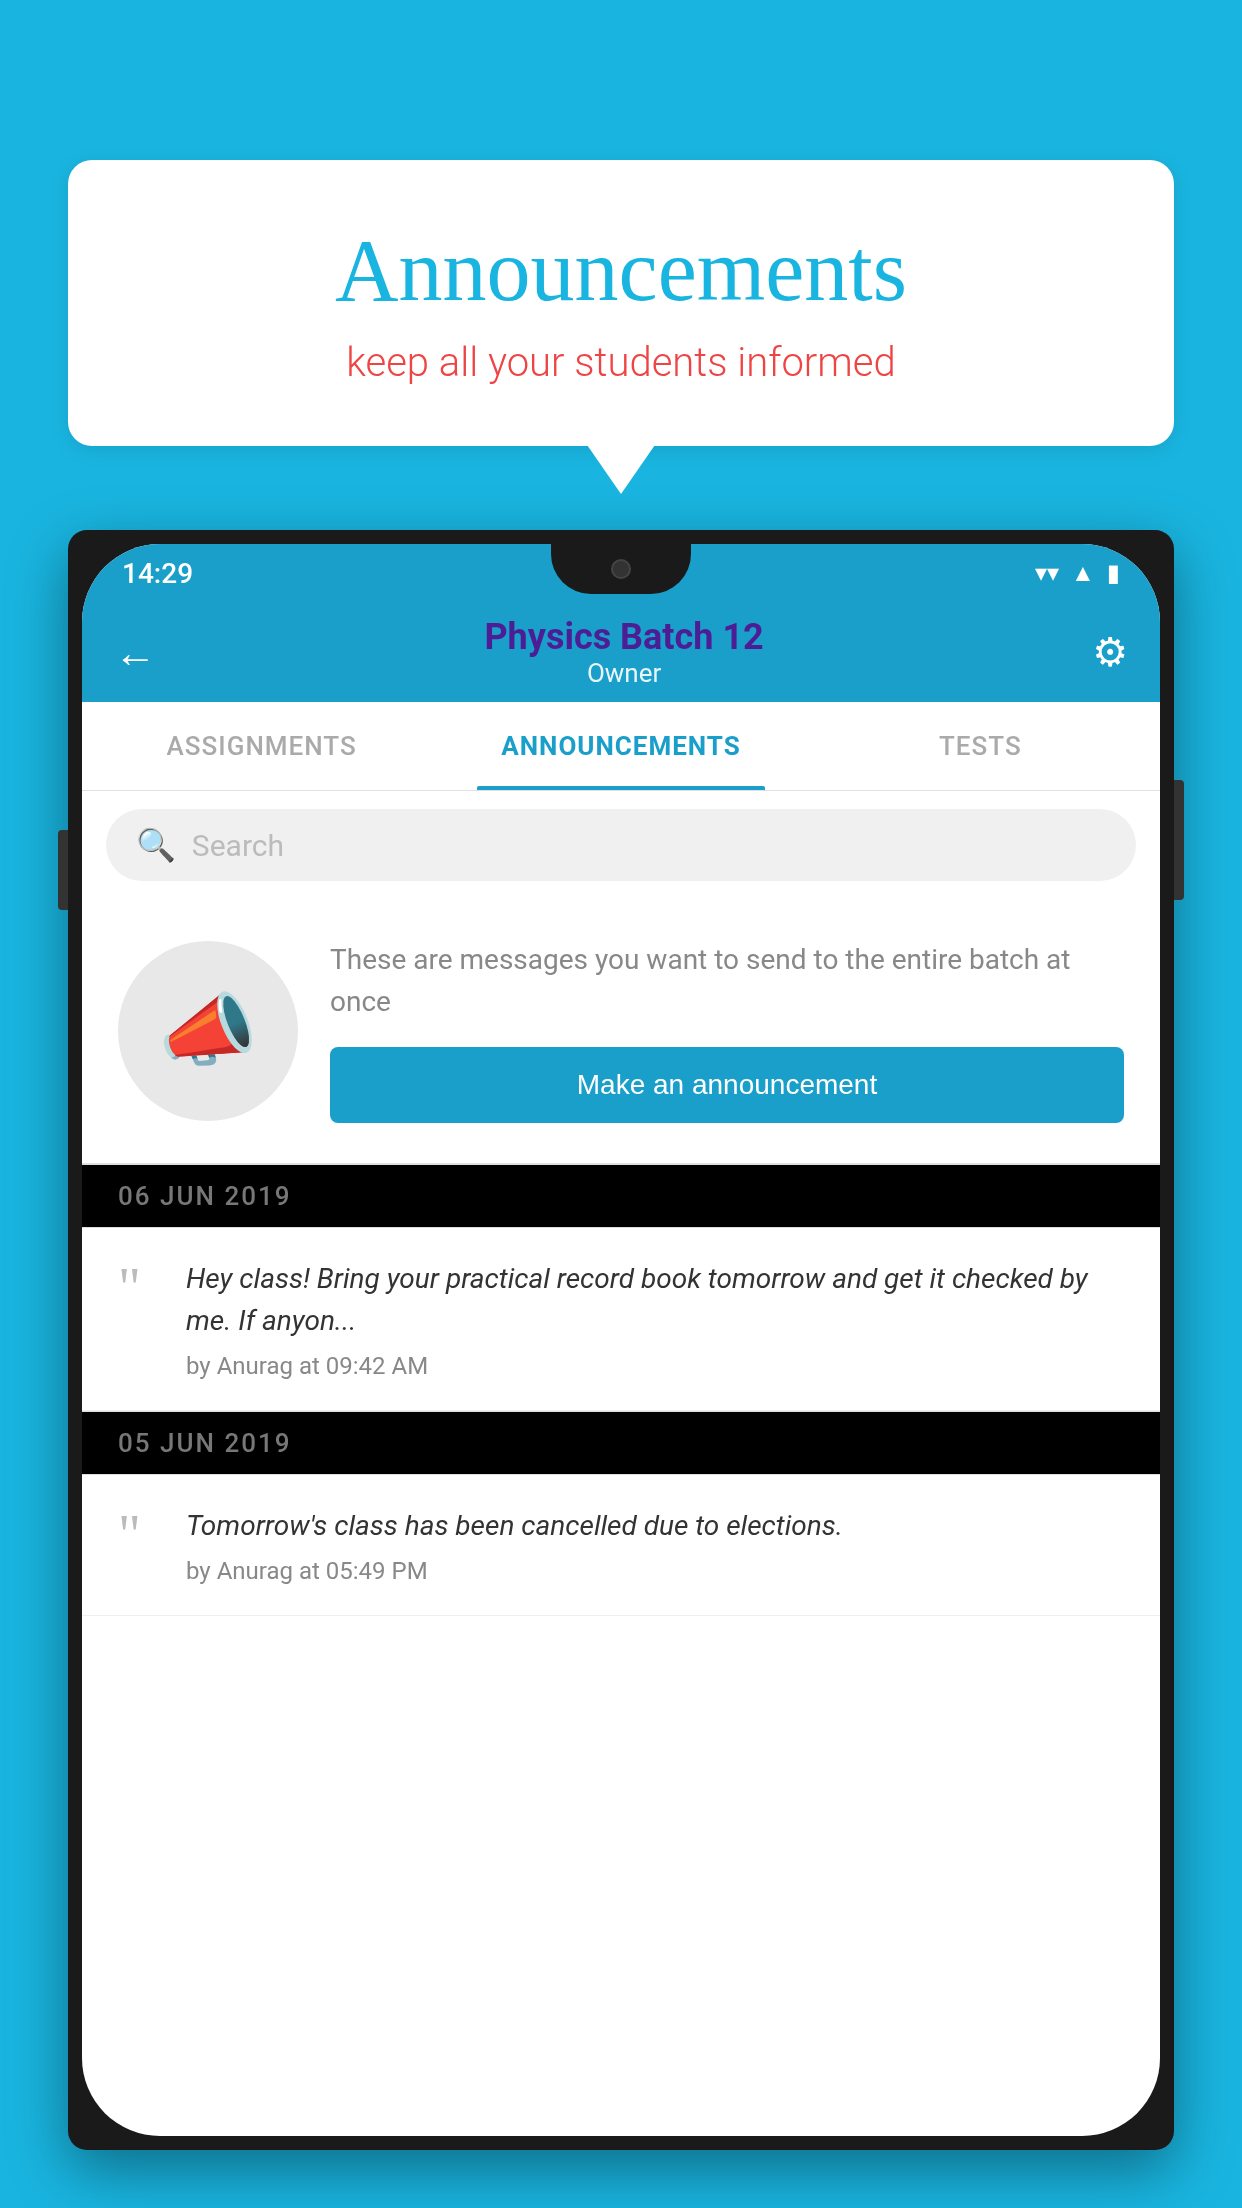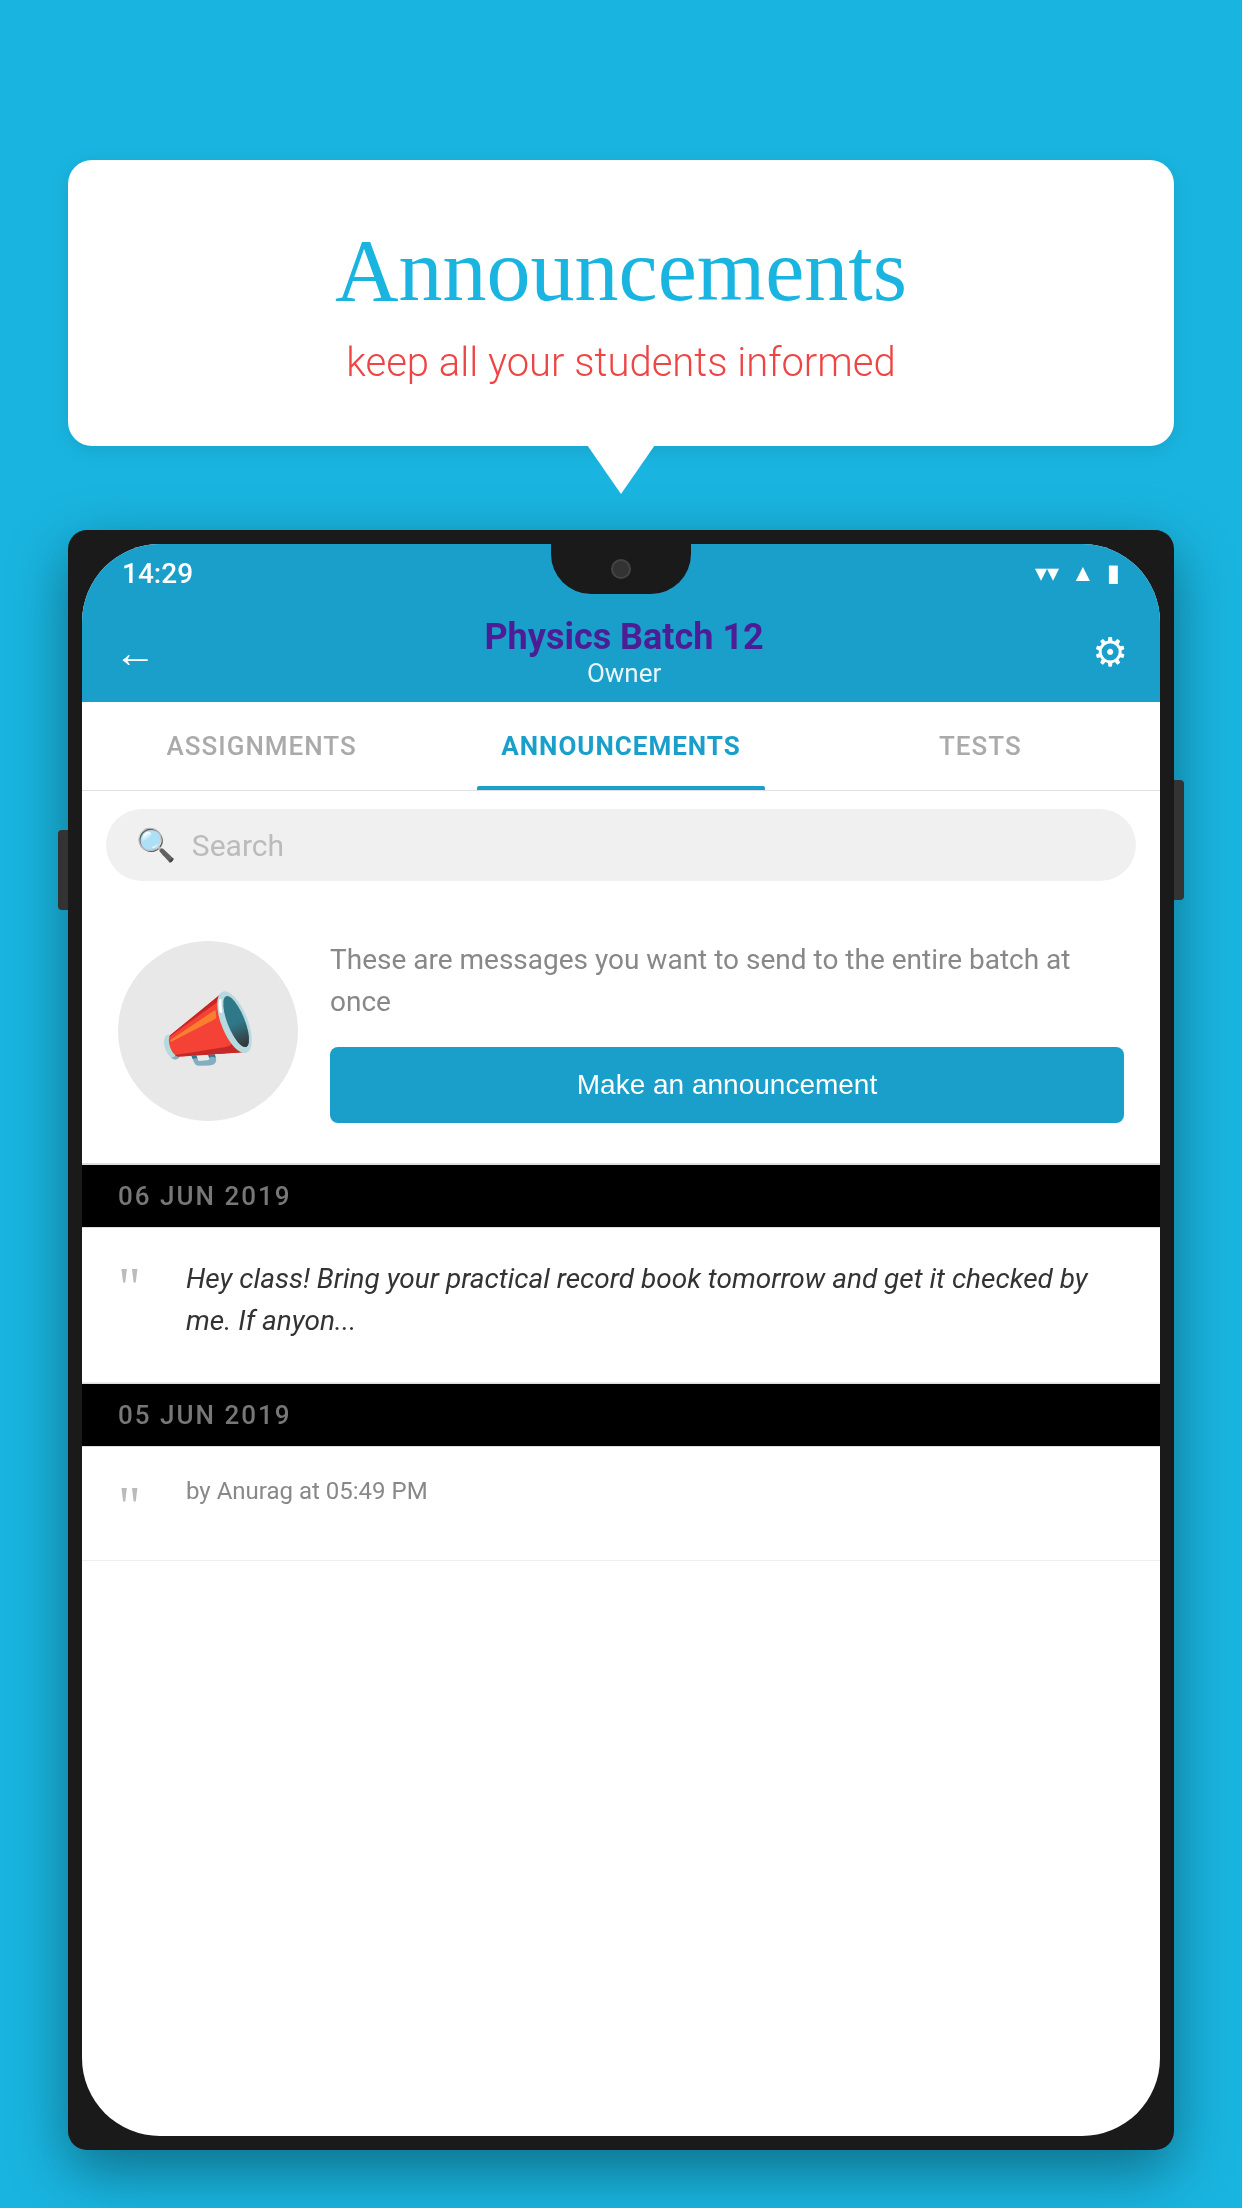--- a/index.html
+++ b/index.html
@@ -436,30 +436,32 @@
         </div>
 
         <div class="date-section">
           <span class="date-label">06  JUN  2019</span>
         </div>
 
         <div class="announcement-item">
           <div class="quote-icon">"</div>
           <div class="announcement-content">
             <div class="announcement-text">Hey class! Bring your practical record book tomorrow and get it checked by me. If anyon...</div>
+            <div class="announcement-meta">by Anurag at 09:42 AM</div>
           </div>
         </div>
 
         <div class="date-section">
           <span class="date-label">05  JUN  2019</span>
         </div>
 
         <div class="announcement-item">
           <div class="quote-icon">"</div>
           <div class="announcement-content">
+            <div class="announcement-text">Tomorrow's class has been cancelled due to elections.</div>
             <div class="announcement-meta">by Anurag at 05:49 PM</div>
           </div>
         </div>
 
       </div>
     </div>
   </div>
 </div>
 
 </body></html>

